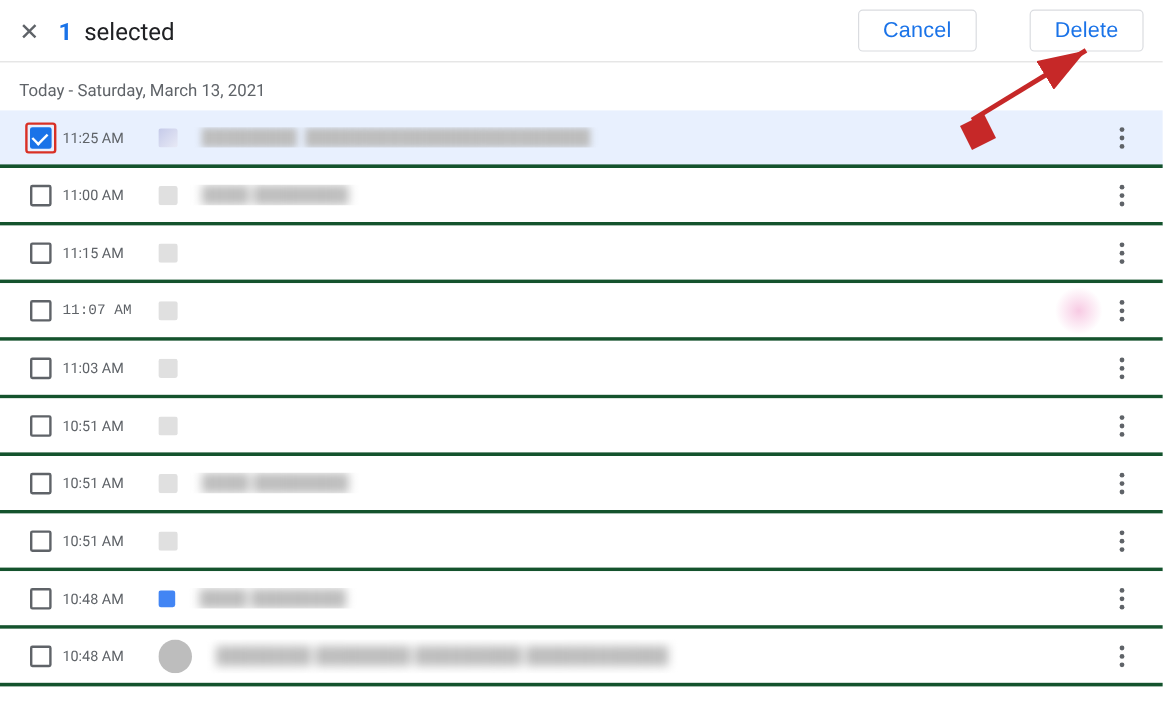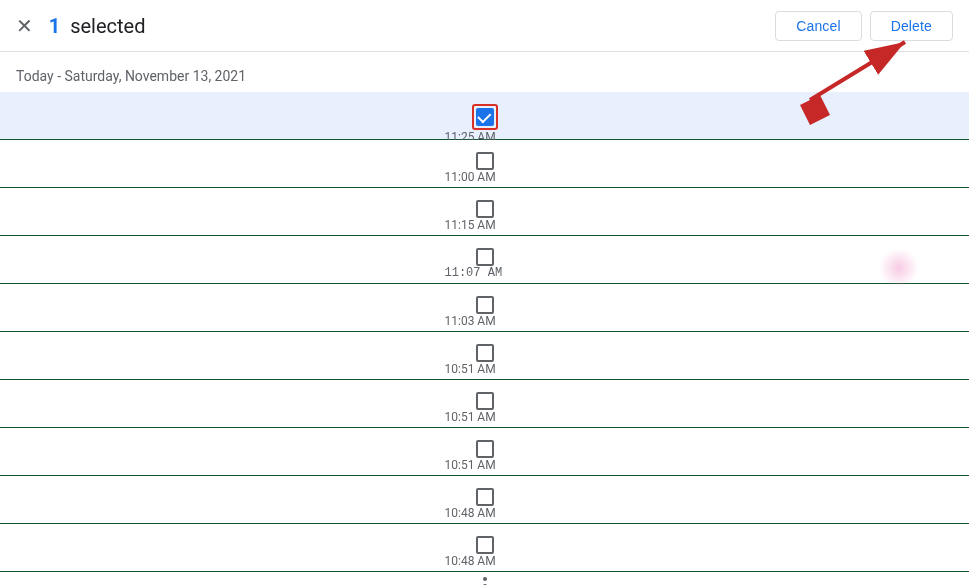--- a/index.html
+++ b/index.html
@@ -39,27 +39,28 @@
     .selected-count strong {
       color: #1a73e8;
     }
     .top-bar-right {
       display: flex;
       gap: 8px;
     }
     .btn {
       padding: 6px 20px;
       border-radius: 4px;
-      font-size: 14px;
+      font-size: 18px;
       font-weight: 500;
       cursor: pointer;
       border: 1px solid #dadce0;
       background: #fff;
       color: #1a73e8;
       letter-spacing: 0.01em;
+      margin-left: 36px;
     }
     .btn-delete {
       color: #1a73e8;
       border-color: #dadce0;
     }
 
     
     .date-header {
       padding: 16px 16px 8px 16px;
       font-size: 14px;
@@ -67,26 +68,25 @@
       font-weight: 400;
     }
 
     
     .history-list {
       width: 100%;
     }
     .history-item {
       display: flex;
       align-items: center;
-      padding: 12px 16px;
+      padding: 0 16px;
       height: 48px;
-      border-bottom: 1px solid #14532d;
+      border-bottom: 3px solid #14532d;
       background: #fff;
       position: relative;
-      flex-direction: column;
     }
     .history-item.selected-row {
       background: #e8f0fe;
     }
 
     
     .checkbox-wrapper {
       width: 36px;
       display: flex;
       align-items: center;
@@ -232,21 +232,21 @@
         <strong>1</strong>
         &nbsp;<span>selected</span>
       </span>
     </div>
     <div class="top-bar-right">
       <button class="btn">Cancel</button>
       <button class="btn btn-delete">Delete</button>
     </div>
   </div>
 
-  <div class="date-header">Today - Saturday, November 13, 2021</div>
+  <div class="date-header">Today - Saturday, March 13, 2021</div>
 
   <div class="history-list">
 
     <div class="history-item selected-row">
       <div class="checkbox-wrapper">
         <div class="checkbox-highlight">
           <div class="custom-checkbox checked"></div>
         </div>
       </div>
       <span class="item-time">11:25 AM</span>

